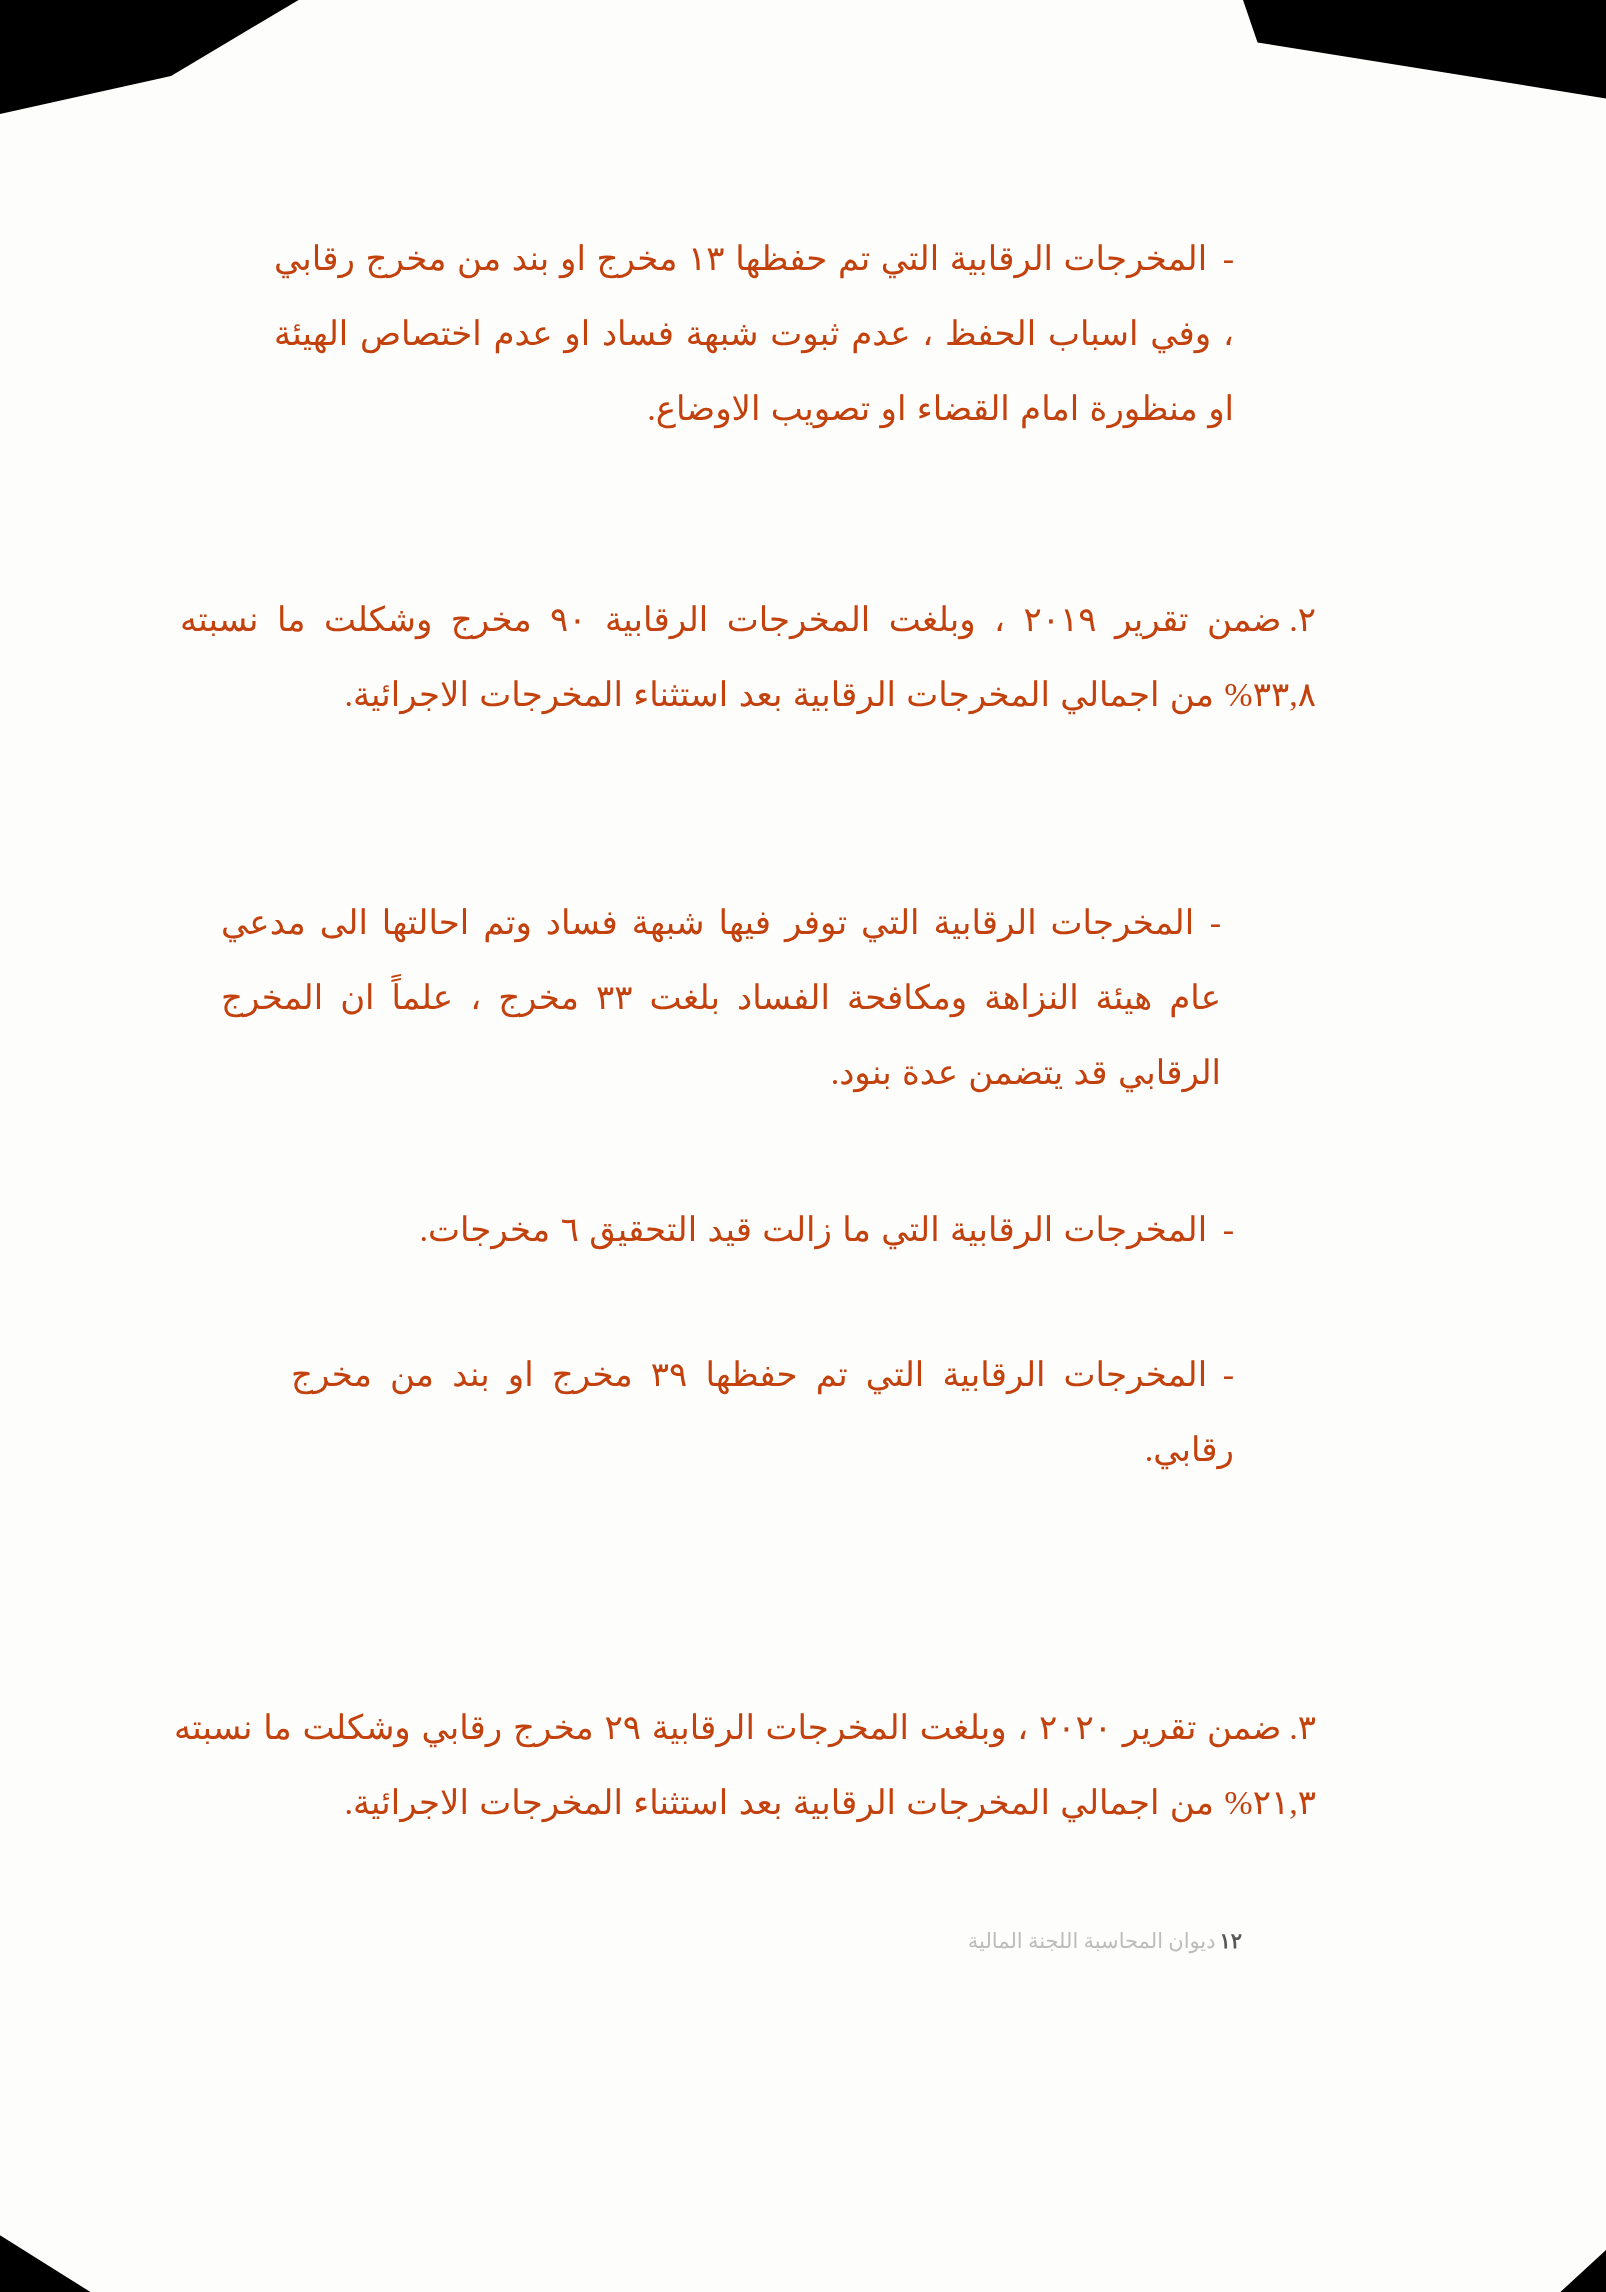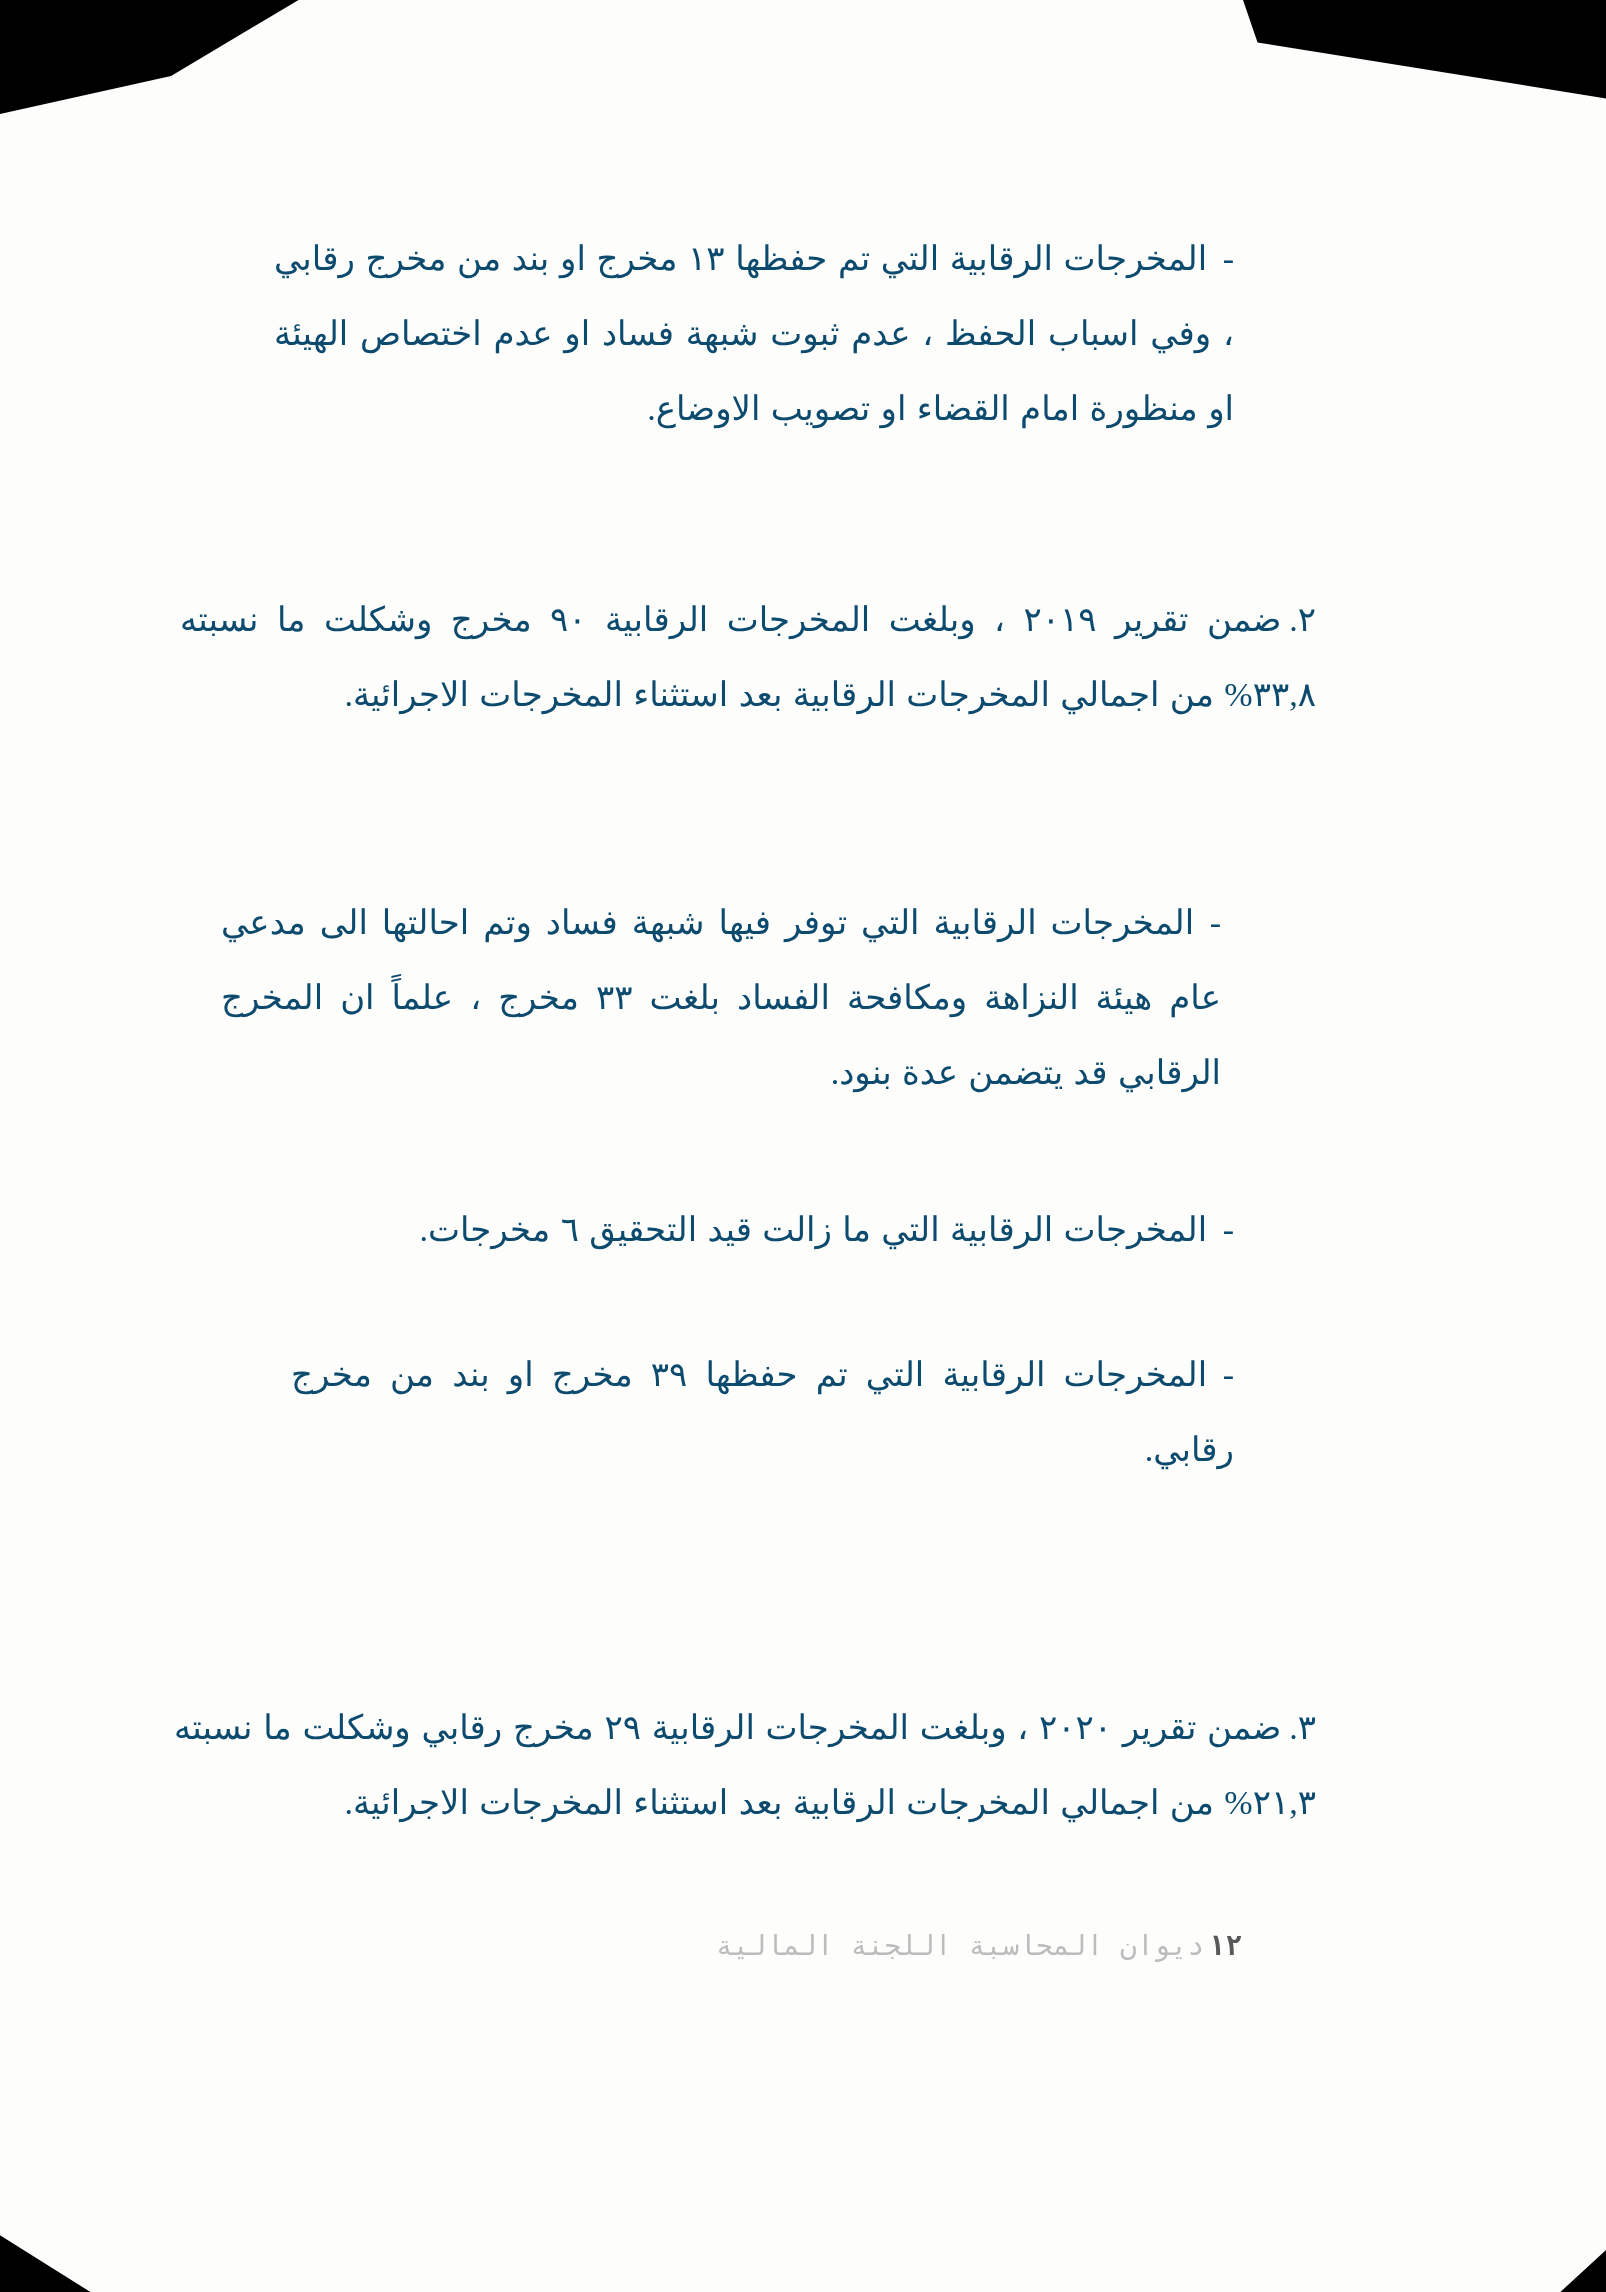--- a/index.html
+++ b/index.html
@@ -40,42 +40,42 @@
     width: 53px; height: 44px;
     clip-path: polygon(100% 0, 100% 100%, 10% 100%);
   }
   
   .para {
     position: absolute;
     direction: rtl;
     text-align: justify;
     font-size: 34px;
     line-height: 75px;
-    color: #0c4a6e;
+    color: #c2410c;
     word-spacing: 1.9px;
   }
   .marker { white-space: nowrap; }
   .num-marker { margin-left: 7.8px; }
   .dash-marker { margin-left: 15.5px; }
 
   .p0 { top: 221px;  right: 373px; left: 274px; }
   .p1 { top: 582px;  right: 291px; left: 180px; }
   .p2 { top: 885px;  right: 386px; left: 221px; }
   .p3 { top: 1192px; right: 373px; left: 272px; }
   .p4 { top: 1337px; right: 373px; left: 272px; margin-left: 19px; }
   .p5 { top: 1690px; right: 291px; left: 174px; }
 
   
   .footer {
     position: absolute;
     top: 1929px;
     right: 365px;
     direction: rtl;
-    font-family: Liberation Mono, monospace;
-    font-size: 28px;
+    font-family: Liberation Serif, serif;
+    font-size: 21px;
     letter-spacing: 3.9px;
     color: #bcbcbc;
     white-space: nowrap;
   }
   .footer .page-number {
     color: #585858;
     font-weight: bold;
     letter-spacing: 1px;
     margin-left: 3.9px;
   }

